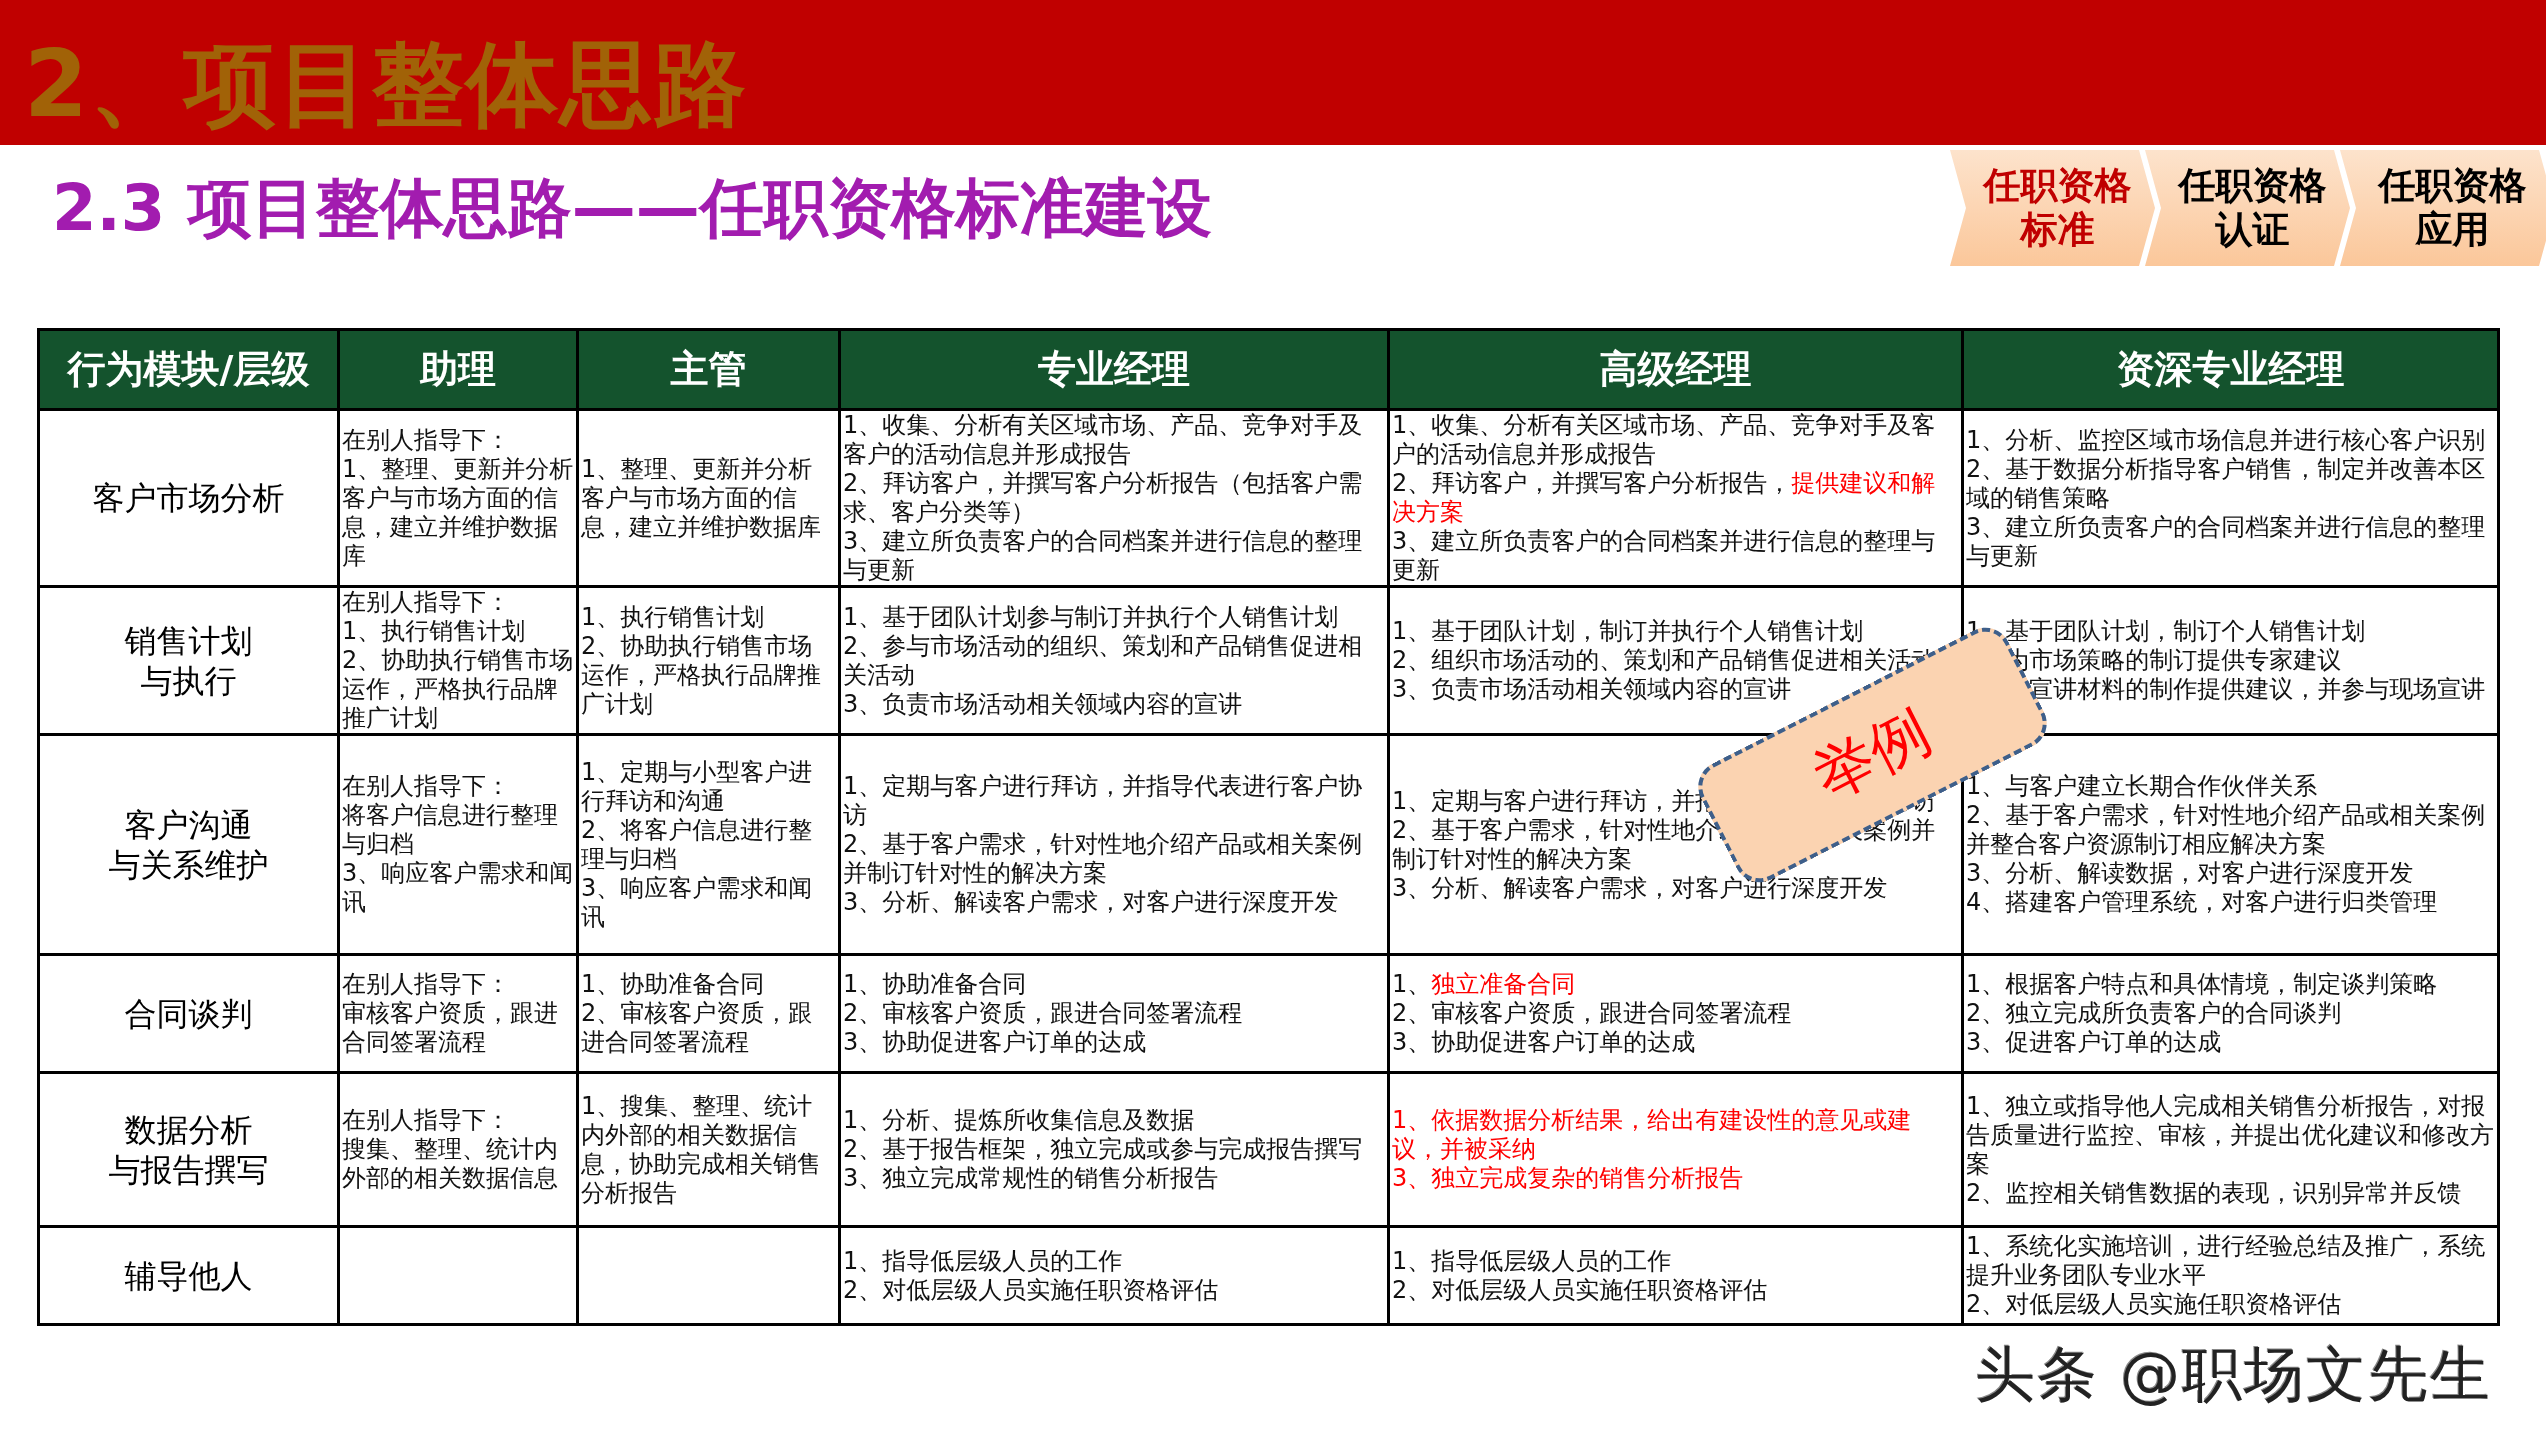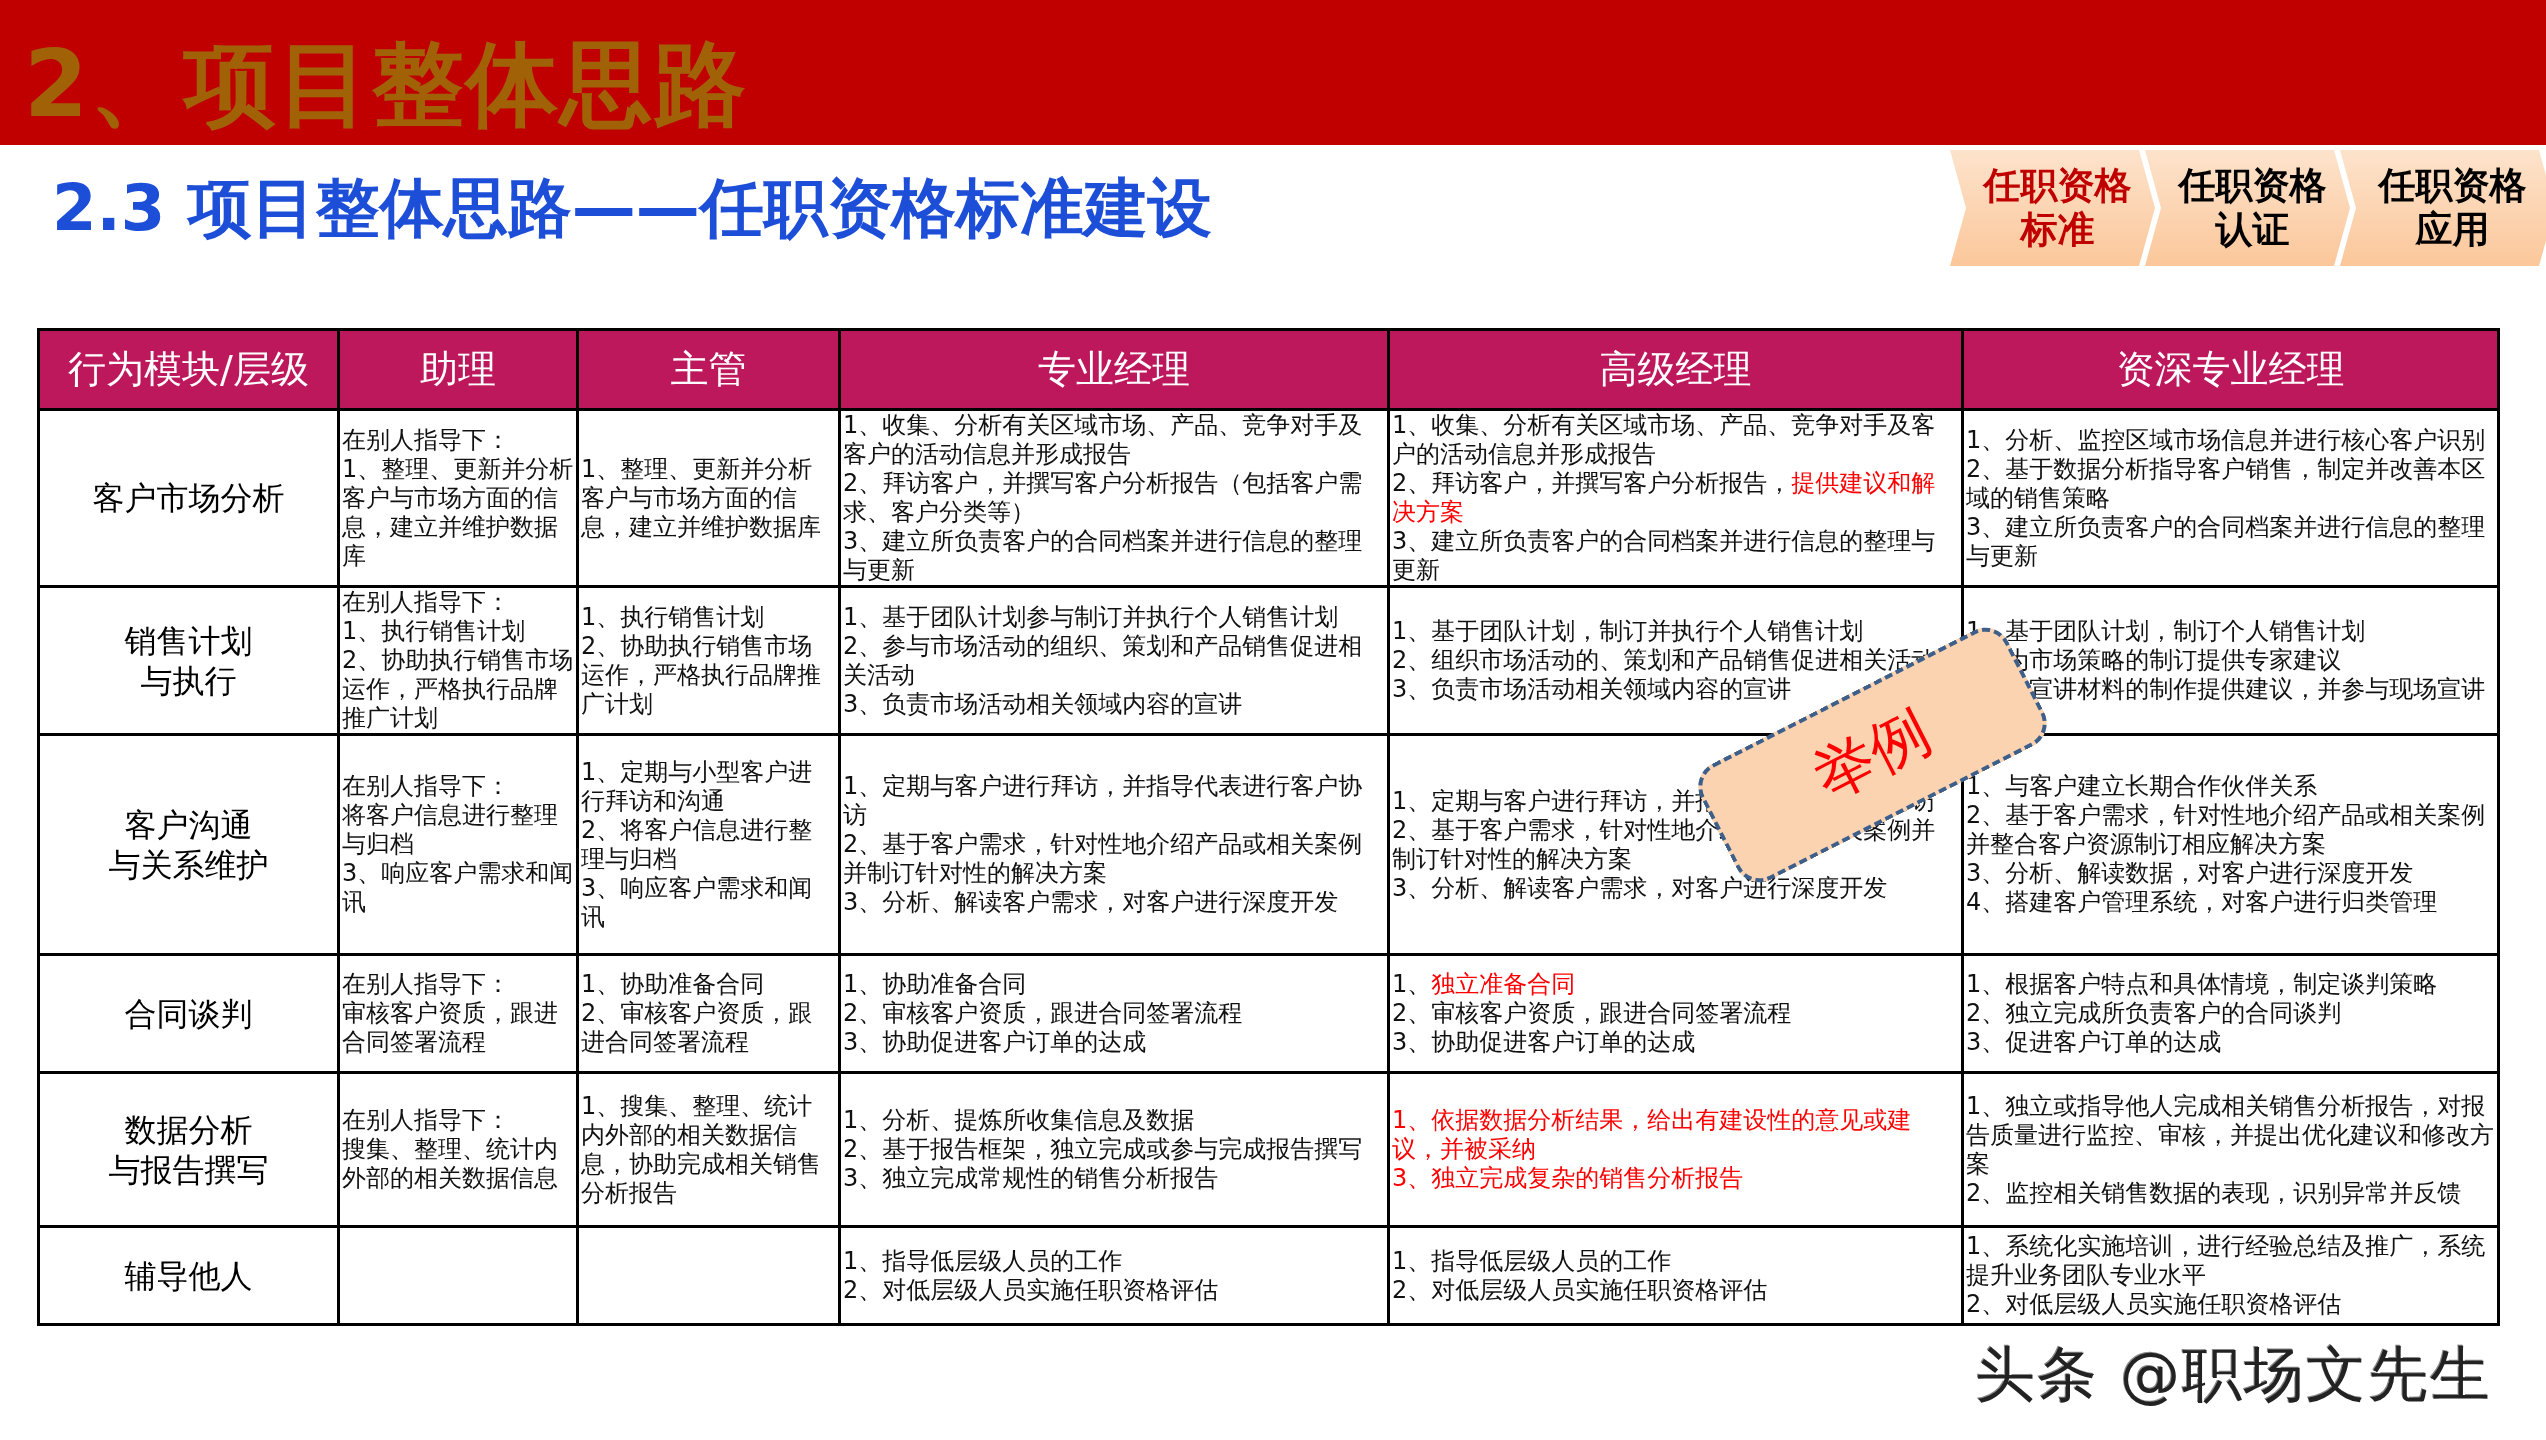--- a/index.html
+++ b/index.html
@@ -10,21 +10,21 @@
     position: absolute; left: 0; top: 0; width: 2546px; height: 145px;
     background: #c00000;
   }
   .main-title {
     position: absolute; left: 24px; top: 30px;
     font-size: 92px; font-weight: bold; color: #a16207; letter-spacing: 2px;
     line-height: 110px;
   }
   .sub-title {
     position: absolute; left: 52px; top: 168px;
-    font-size: 64px; font-weight: bold; color: #1d4ed8; line-height: 80px;
+    font-size: 64px; font-weight: bold; color: #a21caf; line-height: 80px;
   }
 
   .chevrons {
     position: absolute; left: 1530px; top: 150px; height: 116px; width: 1000px;
   }
   .chev {
     position: absolute; top: 0; height: 116px;
     background: linear-gradient(180deg, #fde3cc 0%, #fbc79a 100%);
     clip-path: polygon(0 0, calc(100% - 16px) 0, 100% 50%, calc(100% - 16px) 100%, 0 100%, 16px 50%);
     display: flex; align-items: center; justify-content: center; text-align: center;
@@ -34,21 +34,21 @@
   .chev.first { clip-path: polygon(0 0, calc(100% - 16px) 0, 100% 50%, calc(100% - 16px) 100%, 0 100%); }
   .chev.active { color: #c00000; }
   .chev span { display: block; white-space: pre-line; padding-left: 10px; }
 
   table.grid {
     position: absolute; left: 37px; top: 328px; width: 2460px;
     border-collapse: collapse; table-layout: fixed;
   }
   table.grid th, table.grid td { border: 3px solid #000; }
   table.grid th {
-    background: #be185d; color: #fff; font-size: 38px; font-weight: normal;
+    background: #14532d; color: #fff; font-size: 38px; font-weight: bold;
     height: 80px; text-align: center; vertical-align: middle;
   }
   table.grid td.module {
     font-size: 32px; text-align: center; vertical-align: middle; line-height: 40px;
     white-space: pre-line;
   }
   table.grid td.cell {
     font-size: 24px; line-height: 29px; vertical-align: middle; padding: 0 2px;
     color: #111;
   }

